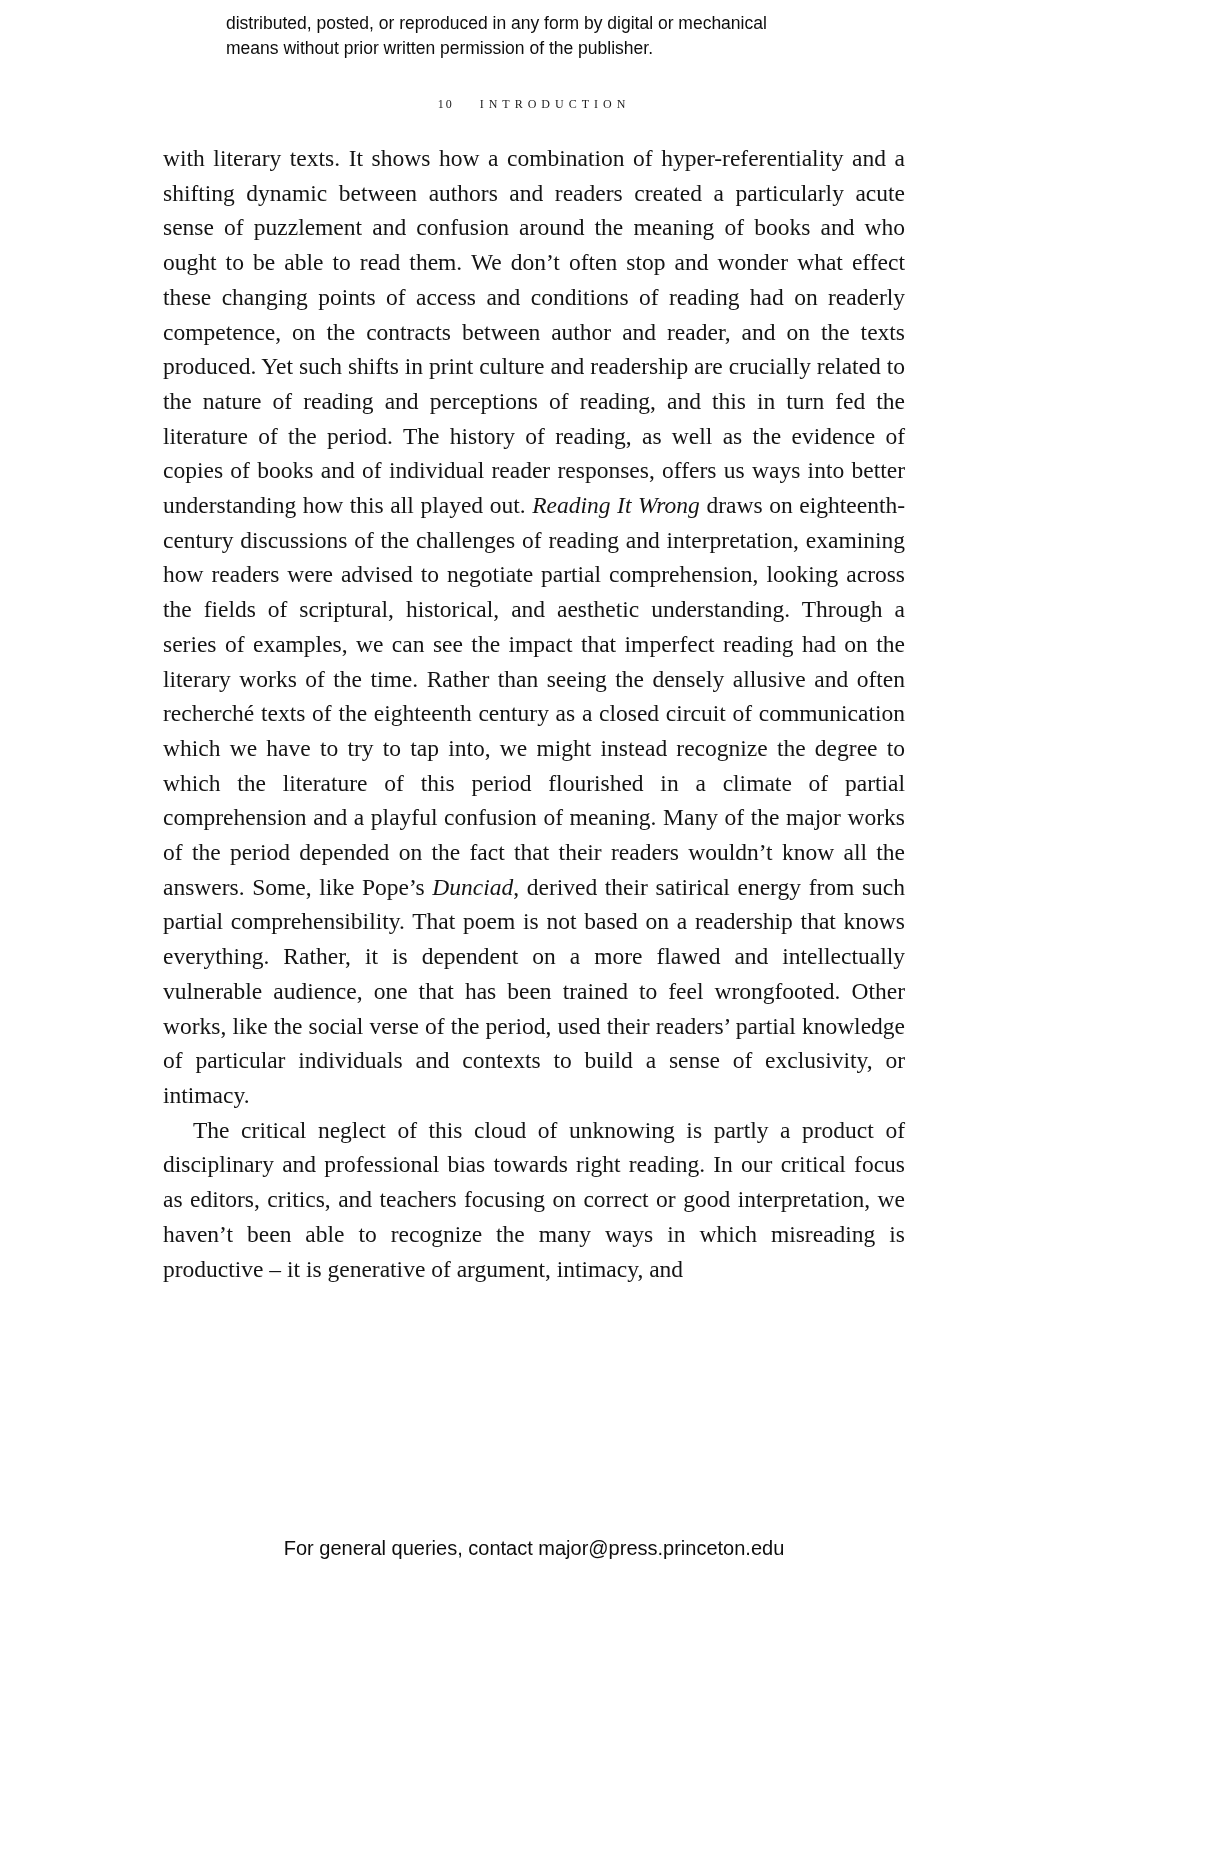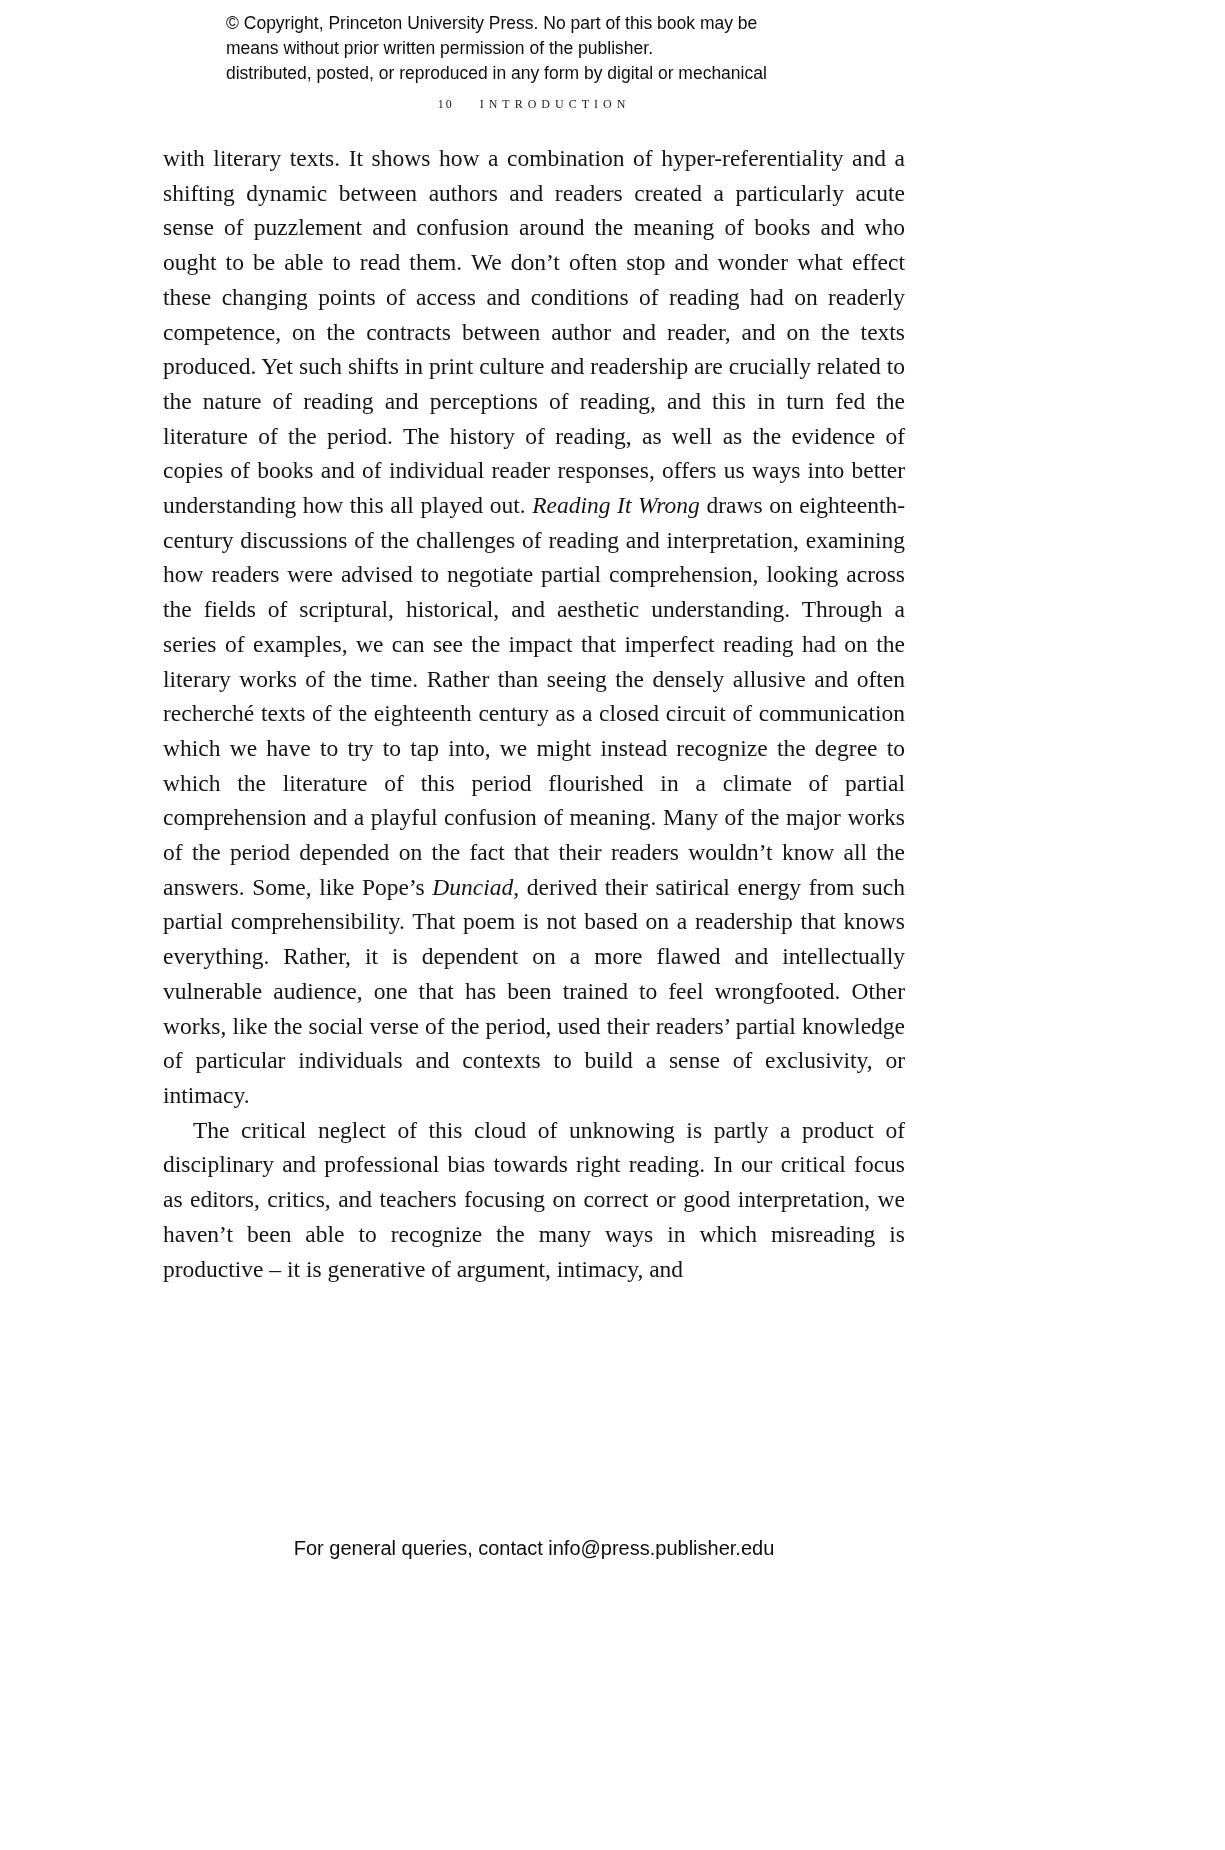--- a/index.html
+++ b/index.html
@@ -72,29 +72,28 @@
     font-size: 20px;
     color: #0d0d0d;
   }
 </style>
 </head>
 <body>
 
 <div class="page">
 
   <div class="copyright">
-      <div>© Copyright, Princeton University Press. No part of this book may be</div>
+      <div>distributed, posted, or reproduced in any form by digital or mechanical</div>
       <div>means without prior written permission of the publisher.</div>
-      <div>distributed, posted, or reproduced in any form by digital or mechanical</div>
     </div>
 
   <div class="running-head">
     <span class="page-num">10</span><span class="section">INTRODUCTION</span>
   </div>
 
   <div class="body-text">
       <p class=""><span>with literary texts. It shows how a combination of hyper-referentiality and a shifting dynamic between authors and readers created a particularly acute sense of puzzlement and confusion around the meaning of books and who ought to be able to read them. We don’t often stop and wonder what effect these changing points of access and conditions of reading had on readerly competence, on the contracts between author and reader, and on the texts produced. Yet such shifts in print culture and readership are crucially related to the nature of reading and perceptions of reading, and this in turn fed the literature of the period. The history of reading, as well as the evidence of copies of books and of individual reader responses, offers us ways into better understanding how this all played out. </span><em>Reading It Wrong</em><span> draws on eighteenth-century discussions of the challenges of reading and interpretation, examining how readers were advised to negotiate partial comprehension, looking across the fields of scriptural, historical, and aesthetic understanding. Through a series of examples, we can see the impact that imperfect reading had on the literary works of the time. Rather than seeing the densely allusive and often recherché texts of the eighteenth century as a closed circuit of communication which we have to try to tap into, we might instead recognize the degree to which the literature of this period flourished in a climate of partial comprehension and a playful confusion of meaning. Many of the major works of the period depended on the fact that their readers wouldn’t know all the answers. Some, like Pope’s </span><em>Dunciad</em><span>, derived their satirical energy from such partial comprehensibility. That poem is not based on a readership that knows everything. Rather, it is dependent on a more flawed and intellectually vulnerable audience, one that has been trained to feel wrongfooted. Other works, like the social verse of the period, used their readers’ partial knowledge of particular individuals and contexts to build a sense of exclusivity, or intimacy.</span></p>
       <p class="indented"><span>The critical neglect of this cloud of unknowing is partly a product of disciplinary and professional bias towards right reading. In our critical focus as editors, critics, and teachers focusing on correct or good interpretation, we haven’t been able to recognize the many ways in which misreading is productive – it is generative of argument, intimacy, and</span></p>
     </div>
 
-  <div class="page-footer">For general queries, contact info@press.publisher.edu</div>
+  <div class="page-footer">For general queries, contact major@press.princeton.edu</div>
 
 </div>
 
 </body></html>

